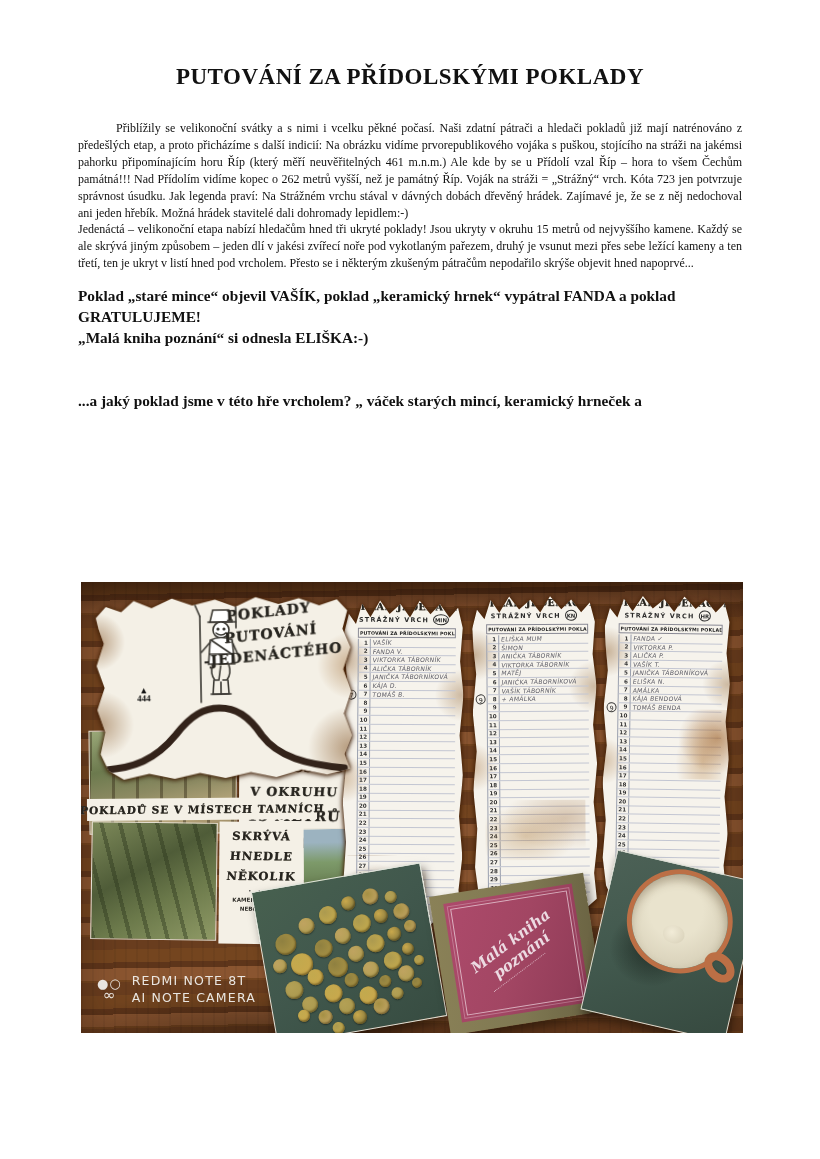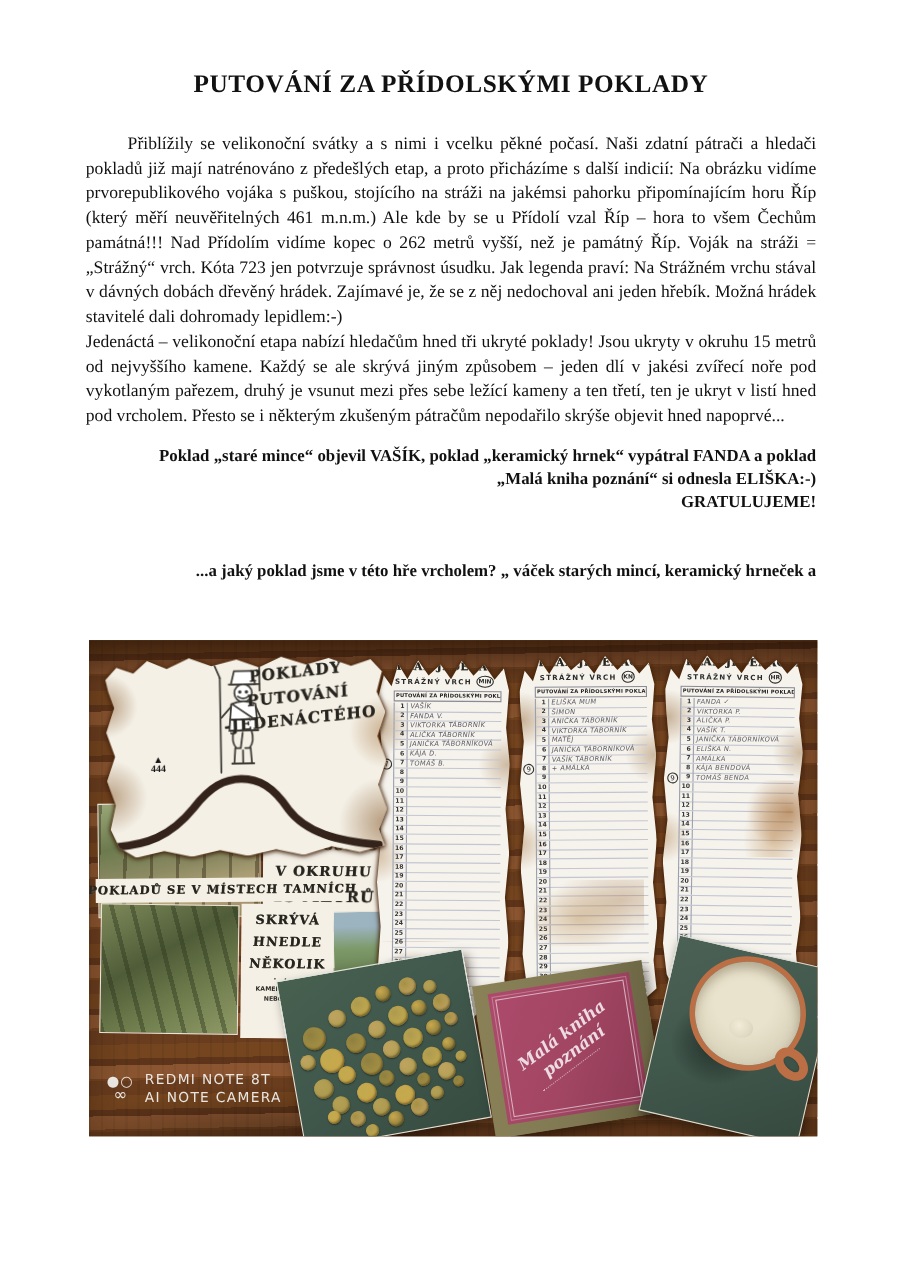--- a/index.html
+++ b/index.html
@@ -4,23 +4,23 @@
 <style>
   :root{  }
   *{margin:0;padding:0;box-sizing:border-box}
   html,body{background:#fff}
   body{width:820px;height:1159px;position:relative;overflow:hidden;
        font-family:"Liberation Serif","DejaVu Serif",serif;color:#111}
 
   
   .doc{width:820px;padding:64px 78px 0 78px}
   .doc-title{text-align:center;font-size:23px;font-weight:700;letter-spacing:.5px;margin-bottom:30px}
-  .para{font-size:16px;line-height:1.41;text-align:justify}
+  .para{font-size:12px;line-height:1.41;text-align:justify}
   .para.indent{text-indent:38px}
-  .bold-block{font-weight:700;text-align:right;font-size:15.3px;line-height:1.38}
+  .bold-block{font-weight:700;text-align:left;font-size:15.3px;line-height:1.38}
   .gap14{height:13px}.gap22{height:21px}
 
   
   .photo{position:absolute;left:81px;top:582px;width:662px;height:451px;overflow:hidden;
          background:
            linear-gradient(rgba(20,8,2,.45), rgba(20,8,2,0) 9%),
            repeating-linear-gradient(179deg,
              var(--wood,#74451f) 0 13px, #5e351a 13px 19px,
              #8a5530 19px 31px, #55301707 31px 33px, #693d1e 33px 46px),
            #74451f;
@@ -160,22 +160,22 @@
 </head>
 <body>
 
 <div class="doc">
   <h1 class="doc-title">PUTOVÁNÍ ZA PŘÍDOLSKÝMI POKLADY</h1>
   <p class="para indent">Přiblížily se velikonoční svátky a s nimi i vcelku pěkné počasí. Naši zdatní pátrači a hledači pokladů již mají natrénováno z předešlých etap, a proto přicházíme s další indicií: Na obrázku vidíme prvorepublikového vojáka s puškou, stojícího na stráži na jakémsi pahorku připomínajícím horu Říp (který měří neuvěřitelných 461 m.n.m.) Ale kde by se u Přídolí vzal Říp – hora to všem Čechům památná!!! Nad Přídolím vidíme kopec o 262 metrů vyšší, než je památný Říp. Voják na stráži = „Strážný“ vrch. Kóta 723 jen potvrzuje správnost úsudku. Jak legenda praví: Na Strážném vrchu stával v dávných dobách dřevěný hrádek. Zajímavé je, že se z něj nedochoval ani jeden hřebík. Možná hrádek stavitelé dali dohromady lepidlem:-)</p>
   <p class="para">Jedenáctá – velikonoční etapa nabízí hledačům hned tři ukryté poklady! Jsou ukryty v okruhu 15 metrů od nejvyššího kamene. Každý se ale skrývá jiným způsobem – jeden dlí v jakési zvířecí noře pod vykotlaným pařezem, druhý je vsunut mezi přes sebe ležící kameny a ten třetí, ten je ukryt v listí hned pod vrcholem. Přesto se i některým zkušeným pátračům nepodařilo skrýše objevit hned napoprvé...</p>
   <div class="gap14"></div>
   <div class="bold-block">
     <div>Poklad „staré mince“ objevil VAŠÍK, poklad „keramický hrnek“ vypátral FANDA a poklad</div>
+    <div>GRATULUJEME!</div>
     <div>„Malá kniha poznání“ si odnesla ELIŠKA:-)</div>
-    <div>GRATULUJEME!</div>
   </div>
   <div class="gap22"></div>
   <div class="gap22"></div>
   <div class="bold-block">
     <div>...a jaký poklad jsme v této hře vrcholem?  „ váček starých mincí, keramický hrneček a</div>
   </div>
 </div>
 
 <div class="photo">
 

